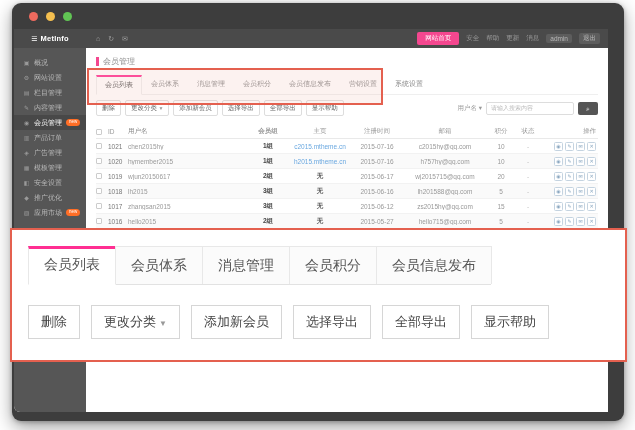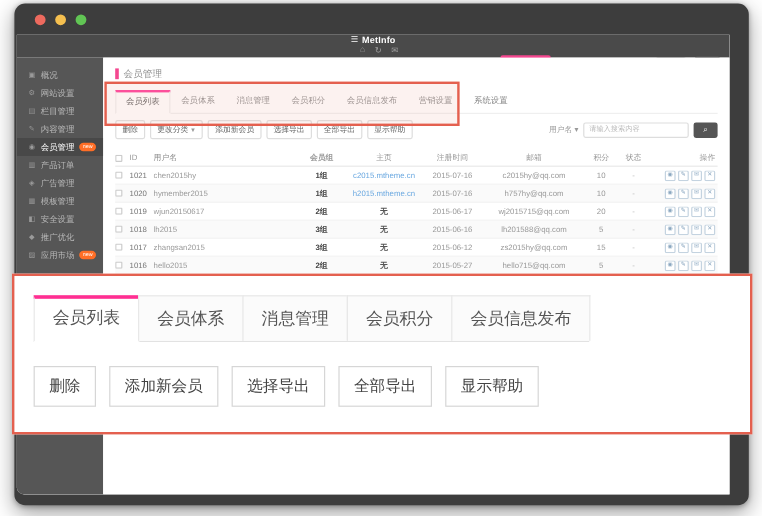--- a/index.html
+++ b/index.html
@@ -20,21 +20,21 @@
   .dot.red{ background:#ed6a5e; } .dot.yellow{ background:#f5bf4f; } .dot.green{ background:#61c554; }
 
   
   .app-wrap {
     position:absolute; left:2px; top:26px; right:16px; bottom:9px;
     background:#fff; overflow:hidden; filter: blur(0.45px);
     border-bottom-left-radius:6px;
   }
 
   
-  .topbar { height:19px; background:#4a4a4a; display:flex; align-items:center;flex-direction:column; }
+  .topbar { height:19px; background:#4a4a4a; display:flex; align-items:center; }
   .logo { width:72px; height:19px; display:flex; align-items:center; justify-content:center; gap:3px; color:#fff; }
   .logo .ham { font-size:7px; line-height:1; }
   .logo .brand { font-size:7.5px; font-weight:bold; letter-spacing:.2px; }
   .tb-icons { display:flex; gap:8px; margin-left:10px; color:#9f9f9f; font-size:7px; }
   .tb-right { margin-left:auto; display:flex; align-items:center; gap:7px; padding-right:8px; }
   .tb-btn { background:#f4478f; color:#fff; font-size:6.5px; padding:2px 8px; border-radius:2px; }
   .tb-item { color:#9a9a9a; font-size:6.5px; }
   .tb-item.chip { background:#5d5d5d; color:#b9b9b9; padding:1px 4px; border-radius:2px; }
 
   
@@ -389,18 +389,19 @@
 <div class="callout">
   <div class="c-tabs" id="callout-tabs">
       <span class="c-tab active">会员列表</span>
       <span class="c-tab">会员体系</span>
       <span class="c-tab">消息管理</span>
       <span class="c-tab">会员积分</span>
       <span class="c-tab">会员信息发布</span>
     </div>
   <div class="c-btns" id="callout-btns">
       <span class="c-btn">删除</span>
+      <span class="c-btn">更改分类<span class="caret">▼</span></span>
       <span class="c-btn">添加新会员</span>
       <span class="c-btn">选择导出</span>
       <span class="c-btn">全部导出</span>
       <span class="c-btn">显示帮助</span>
     </div>
 </div>
 
 </body></html>

